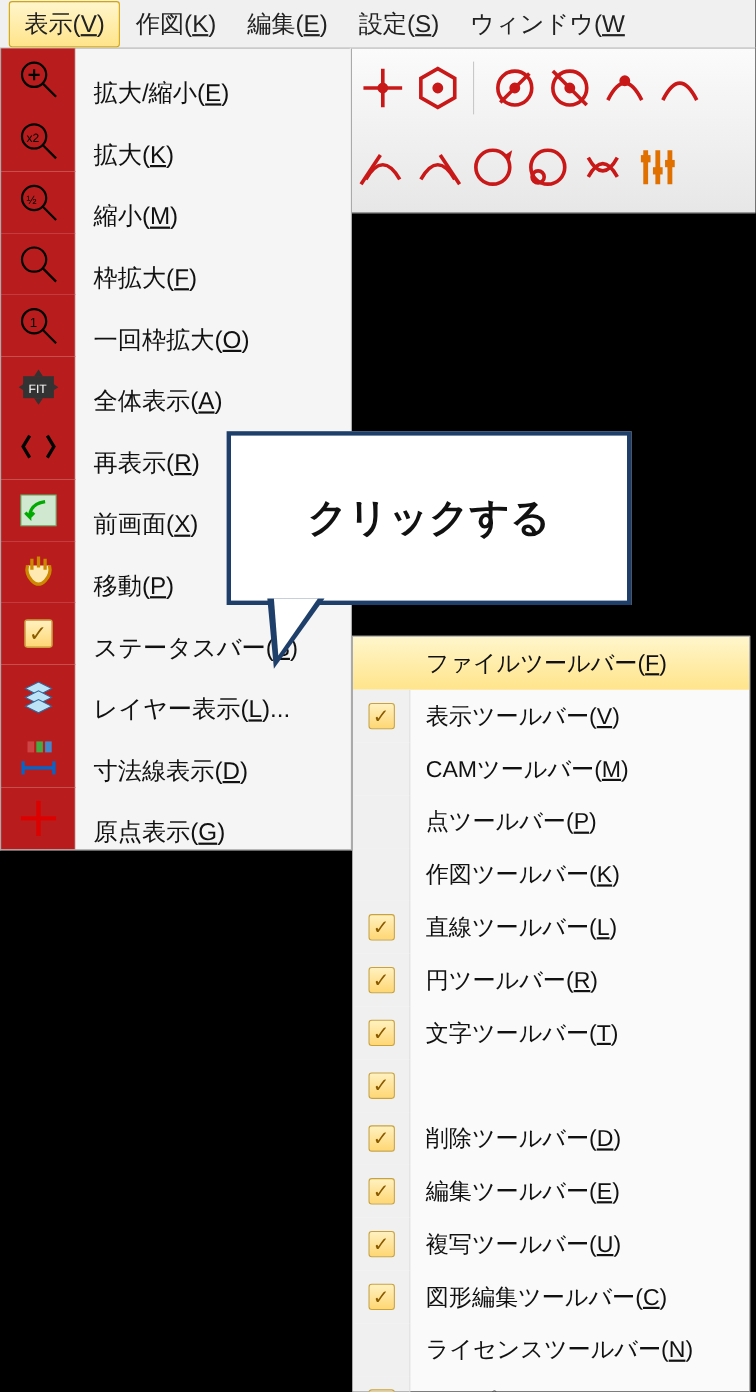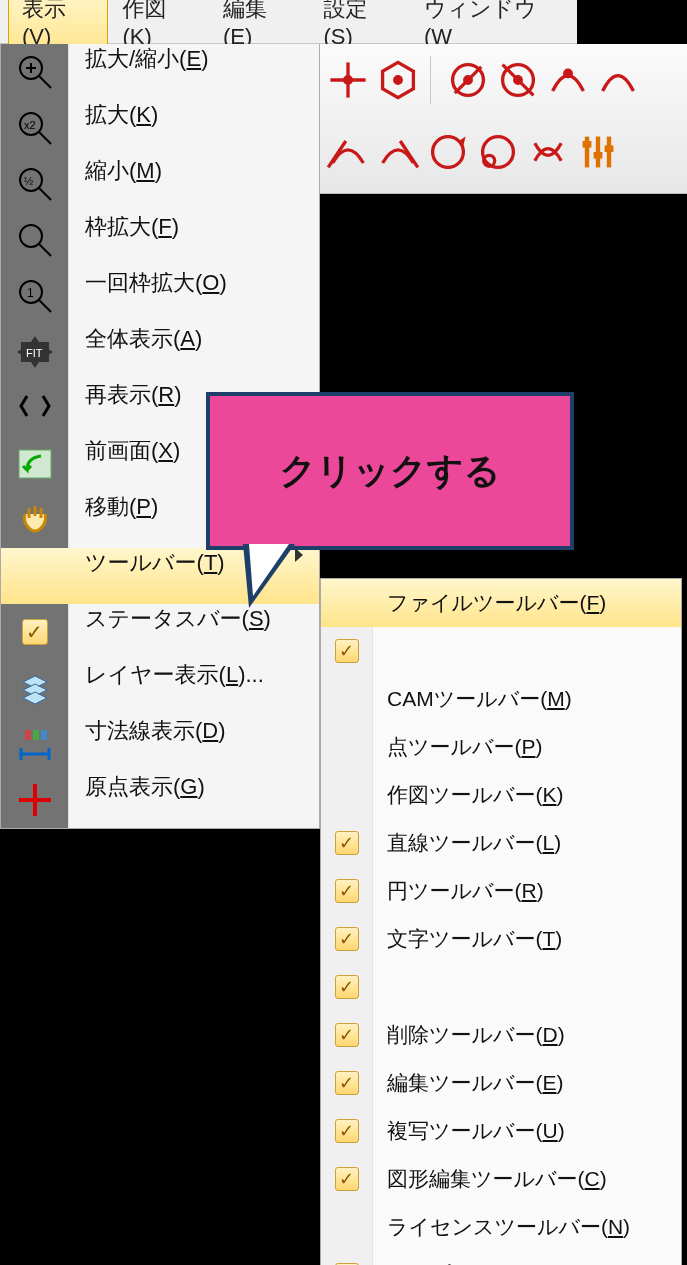--- a/index.html
+++ b/index.html
@@ -1,20 +1,20 @@
 <!DOCTYPE html>
 <html><head>
 <meta charset="utf-8">
 <style>
   * { box-sizing: border-box; margin: 0; padding: 0; font-family: "Meiryo", "MS Gothic", sans-serif; }
   body { width: 687px; height: 1265px; background: #000; position: relative; overflow: hidden; }
 
   
   .menubar {
-    position: absolute; left: 0; top: 0; width: 577px; height: 44px;
+    position: absolute; left: 0; top: 0; width: 687px; height: 44px;
     background: #f0f0f0; border-bottom: 1px solid #c8c8c8;
     display: flex; align-items: center; padding-left: 8px;
   }
   .menubar .menu-top {
     font-size: 22px; color: #222; padding: 6px 14px; cursor: default;
   }
   .menubar .menu-top.active {
     background: linear-gradient(#fff6cc, #ffe48a);
     border: 1px solid #d6a500; border-radius: 3px; padding: 5px 13px;
   }
@@ -30,25 +30,25 @@
   .tb-icon { width:44px; height:44px; display:flex; align-items:center; justify-content:center; }
   .tb-icon svg { stroke:#c81818; fill:none; stroke-width:3; }
   .tb-icon.orange svg { stroke:#e07000; fill:#e07000; }
 
   
   .dropdown {
     position: absolute; left: 0; top: 44px; width: 320px;
     background: #f5f5f5; border: 1px solid #aaa; border-top:none;
   }
   .dropdown .item {
-    display: flex; align-items: flex-start; height: 56px;
+    display: flex; align-items: flex-end; height: 56px;
     padding-right: 10px;
   }
   .dropdown .gutter {
-    width: 68px; height: 56px; background: #737373;
+    width: 68px; height: 56px; background: #b91c1c;
     display:flex; align-items:center; justify-content:center;
     border-right: 1px solid #e2e2e2;
   }
   .dropdown .lbl {
     flex:1; font-size: 22px; color:#111; padding-left: 16px;
   }
   .dropdown .item.highlight {
     background: linear-gradient(#fff6cc, #ffe48a);
   }
   .dropdown .item.highlight .gutter { background: transparent; border-right-color:transparent; }
@@ -86,21 +86,21 @@
   .submenu .scheck {
     width:24px; height:24px; background:linear-gradient(#fff1bf,#ffd774);
     border:1px solid #caa23b; border-radius:3px;
     display:flex; align-items:center; justify-content:center;
   }
   .submenu .scheck .tick { font-size:18px; color:#8a5a00; }
 
   
   .callout {
     position:absolute; left:206px; top:392px; width:368px; height:158px;
-    background:#ec4899; border:4px solid #1f3f6b;
+    background:#ffffff; border:4px solid #1f3f6b;
     display:flex; align-items:center; justify-content:center;
     font-size:36px; font-weight:bold; color:#111;
   }
   .callout-tail {
     position:absolute; left:243px; top:544px; width:0; height:0;
   }
   .callout-tail::before {
     content:""; position:absolute; left:0; top:0;
     border-left:6px solid transparent; border-right:46px solid transparent;
     border-top:64px solid #1f3f6b;
@@ -290,25 +290,20 @@
       <div class="lbl">前画面(<u class="mn">X</u>)</div>
     </div>
     <div class="item">
       <div class="gutter">
         <svg viewBox="0 0 40 40">
           <path d="M20 6 v10 M14 8 v10 M26 8 v10 M10 14 q-2 8 4 14 q6 6 12 0 q6 -6 4 -14" stroke="#c80" stroke-width="3" fill="#ffe9b3"></path>
         </svg>
       </div>
       <div class="lbl">移動(<u class="mn">P</u>)</div>
     </div>
-    <div class="item highlight">
-      <div class="gutter"></div>
-      <div class="lbl">ツールバー(<u class="mn">T</u>)</div>
-      <div class="arrow"></div>
-    </div>
     <div class="item">
       <div class="gutter">
         <div class="checkbox">
           <span class="tick">✓</span>
         </div>
       </div>
       <div class="lbl">ステータスバー(<u class="mn">S</u>)</div>
     </div>
     <div class="item">
       <div class="gutter">
@@ -348,20 +343,21 @@
     <div class="sitem highlight">
       <div class="sgutter"></div>
       <div class="slbl">ファイルツールバー(<u class="mn">F</u>)</div>
     </div>
     <div class="sitem">
       <div class="sgutter">
         <div class="scheck">
           <span class="tick">✓</span>
         </div>
       </div>
+      <div class="slbl">表示ツールバー(<u class="mn">V</u>)</div>
     </div>
     <div class="sitem">
       <div class="sgutter"></div>
       <div class="slbl">CAMツールバー(<u class="mn">M</u>)</div>
     </div>
     <div class="sitem">
       <div class="sgutter"></div>
       <div class="slbl">点ツールバー(<u class="mn">P</u>)</div>
     </div>
     <div class="sitem">

